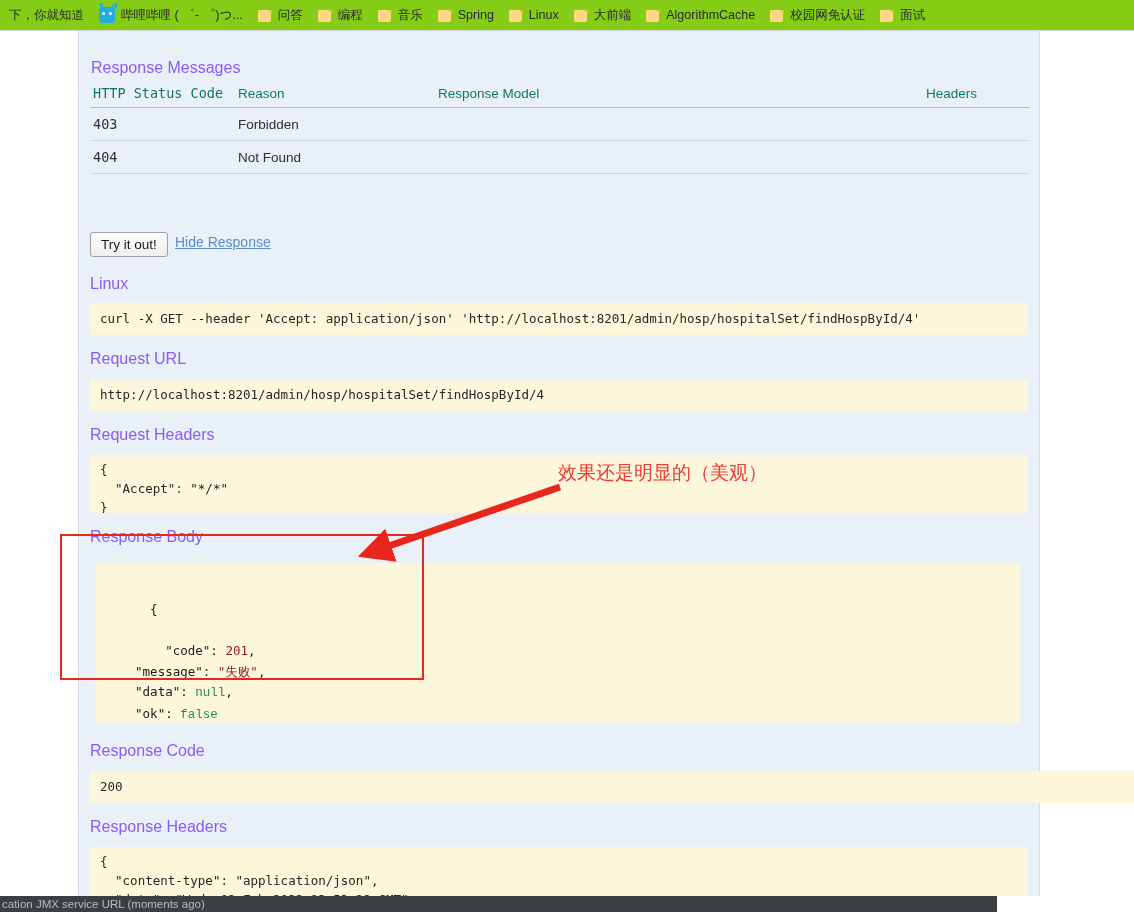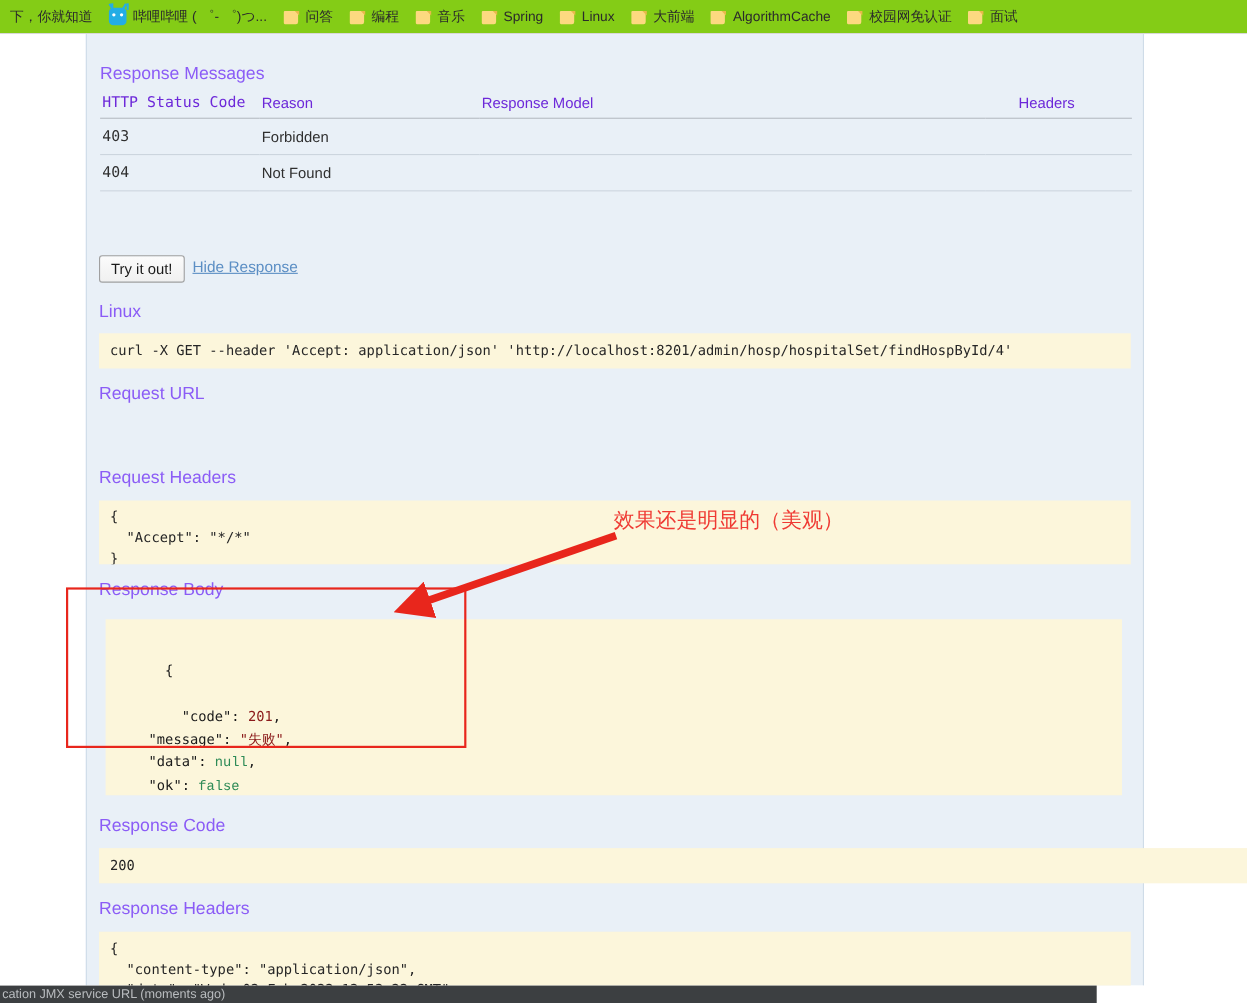--- a/index.html
+++ b/index.html
@@ -123,21 +123,21 @@
   #resp-messages-title { position: absolute; left: 12px; top: 28px; }
   #resp-msg-table {
     position: absolute;
     left: 12px; top: 52px;
     width: 938px;
     border-collapse: collapse;
     font-size: 13.5px;
   }
   #resp-msg-table th {
     font-weight: normal;
-    color: #6d28d9;
+    color: #0f766e;
     text-align: left;
     padding: 2px 0 6px 2px;
     border-bottom: 1px solid #b6bcc2;
     font-size: 13.5px;
   }
   #resp-msg-table td {
     padding: 8px 0 8px 2px;
     border-bottom: 1px solid #ccd5de;
     color: #2f2f2f;
     font-size: 13.5px;
@@ -334,20 +334,21 @@
     </table>
   </div>
 
   <button id="try-it-out-button">Try it out!</button>
   <span id="hide-response-link">Hide Response</span>
 
   <div class="sec-title blk-title" id="curl-title">Linux</div>
   <div class="code-block" id="curl-block">curl -X GET --header 'Accept: application/json' 'http://localhost:8201/admin/hosp/hospitalSet/findHospById/4'</div>
 
   <div class="sec-title blk-title" id="request-url-title">Request URL</div>
+  <div class="code-block" id="request-url-block">http://localhost:8201/admin/hosp/hospitalSet/findHospById/4</div>
 
   <div class="sec-title blk-title" id="request-headers-title">Request Headers</div>
   <div class="code-block" id="request-headers-block">{
   "Accept": "*/*"
 }</div>
 
   <div class="sec-title blk-title" id="response-body-title">Response Body</div>
   <div class="code-block" id="response-body-block">
     <span class="j-punc">{</span><br>
     <span id="json-entries"><span><span class="j-key">  "code": </span><span class="j-num">201</span><span class="j-punc">,</span></span><br><span><span class="j-key">  "message": </span><span class="j-str">"失败"</span><span class="j-punc">,</span></span><br><span><span class="j-key">  "data": </span><span class="j-kw">null</span><span class="j-punc">,</span></span><br><span><span class="j-key">  "ok": </span><span class="j-kw">false</span><span class="j-punc"></span></span><br></span>

